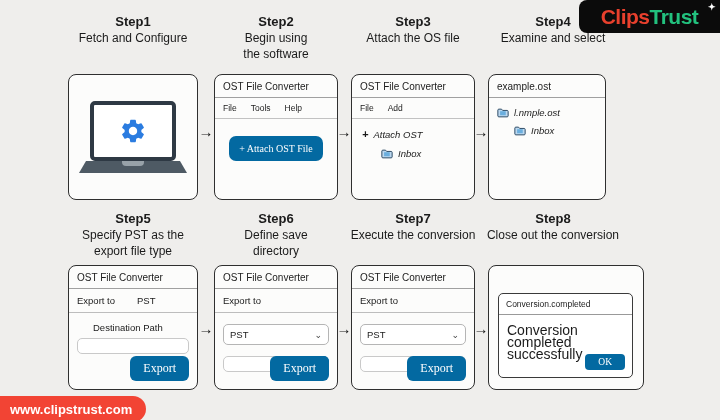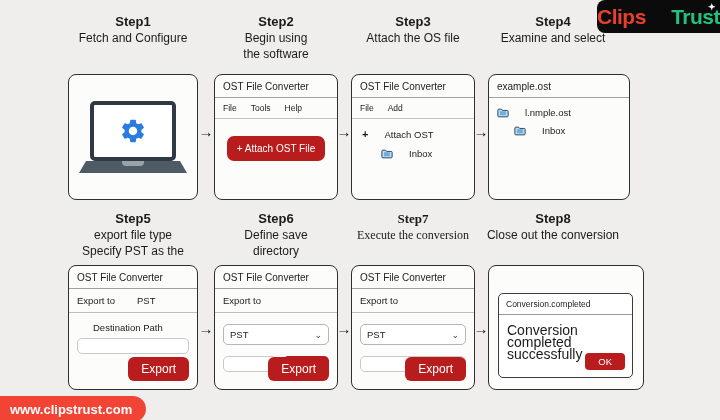--- a/index.html
+++ b/index.html
@@ -15,28 +15,28 @@
   .step-line{font-size:12px;line-height:16px;white-space:nowrap;}
   
   .win{
     position:absolute;background:#fcfcfb;border:1.6px solid #2f2f2f;
     border-radius:8px;box-sizing:border-box;overflow:hidden;
   }
   .win-title{font-size:10px;padding:6px 8px 5px;border-bottom:1px solid #a0a0a0;white-space:nowrap;}
   .win-menu{display:flex;gap:14px;font-size:8.5px;padding:5px 8px;border-bottom:1px solid #c2c2c2;}
   .menu-item{cursor:default;}
   .btn{
-    background:#b91c1c;color:#fff;border:none;border-radius:6px;
-    font-family:Liberation Sans, sans-serif;cursor:pointer;
+    background:#0369a1;color:#fff;border:none;border-radius:6px;
+    font-family:Liberation Serif, serif;cursor:pointer;
   }
   .attach-btn{display:block;margin:17px auto 0;font-size:10px;padding:7px 10px;border-radius:7px;}
   .export-btn{position:absolute;right:8px;bottom:8px;font-size:12px;padding:5px 13px;}
   .ok-btn{position:absolute;right:7px;bottom:7px;font-size:9.5px;padding:3px 13px;border-radius:4px;}
   .browse-btn{font-size:9px;padding:3px 8px;border-radius:5px;}
-  .tree-row{display:flex;align-items:center;gap:16px;font-size:9.5px;}
+  .tree-row{display:flex;align-items:center;gap:5px;font-size:9.5px;font-style:italic;}
   .plus{font-weight:bold;font-size:11px;}
   .export-row{display:flex;gap:22px;padding:6px 8px;border-bottom:1px solid #bdbdbd;font-size:9.5px;}
   .field-label{padding:9px 24px 0;font-size:9.5px;}
   .text-input{
     display:block;margin:5px 8px 0;width:calc(100% - 16px);height:16px;
     border:1px solid #c9c9c9;border-radius:5px;background:#fff;box-sizing:border-box;
     font-family:"Liberation Sans",sans-serif;font-size:9px;padding:0 4px;
   }
   .select-box{
     margin:11px 8px 0;height:19px;border:1px solid #b5b5b5;border-radius:5px;
@@ -64,22 +64,22 @@
   }
   
   .dialog{
     position:absolute;left:9px;top:27px;width:calc(100% - 19px);height:85px;
     border:1.4px solid #3a3a3a;border-radius:5px;background:#fff;box-sizing:border-box;
   }
   .dialog-title{font-size:8.5px;padding:5px 7px;border-bottom:1px solid #999;}
   .dialog-msg{font-size:14px;line-height:12px;padding:9px 26px 0 8px;}
   
   .logo{
-    position:absolute;right:0;top:0;width:123px;height:33px;background:#0b0b0b;
-    border-radius:8px 0 0 8px;display:flex;align-items:center;justify-content:space-between;
+    position:absolute;right:0;top:0;width:141px;height:33px;background:#0b0b0b;
+    border-radius:8px 0 0 8px;display:flex;align-items:center;justify-content:center;
     font-weight:bold;font-size:21px;letter-spacing:-0.5px;
   }
   .logo-clips{color:#e8402d;}
   .logo-trust{color:#22c17e;}
   .logo-star{position:absolute;right:5px;top:2px;color:#fff;font-size:9px;}
   .footer-badge{
     position:absolute;left:0;top:396px;height:26px;padding:0 14px 0 10px;
     background:#f24434;border-radius:0 13px 13px 0;display:flex;align-items:center;
     color:#fff;font-weight:bold;font-size:13px;white-space:nowrap;
   }
@@ -147,21 +147,21 @@
       <span class="icon">
         <svg width="12" height="10" viewBox="0 0 14 11">
             <path d="M1 2.1c0-.6.5-1.1 1.1-1.1h3.2l1.3 1.5h5.3c.6 0 1.1.5 1.1 1.1v5.3c0 .6-.5 1.1-1.1 1.1H2.1c-.6 0-1.1-.5-1.1-1.1z" fill="#bcd8ef" stroke="#24435f" stroke-width="1.1"></path>
             <rect x="3.6" y="3.4" width="6.6" height="4.7" fill="#6aaede"></rect>
           </svg>
       </span>
       <span>Inbox</span>
     </div>
   </div>
 
-  <div class="win" style="left:488px;top:74px;width:142px;height:126px;">
+  <div class="win" style="left:488px;top:74px;width:118px;height:126px;">
     <div class="win-title">example.ost</div>
     <div class="tree-row" style="padding:9px 8px 0;">
       <span class="icon">
         <svg width="12" height="10" viewBox="0 0 14 11">
             <path d="M1 2.1c0-.6.5-1.1 1.1-1.1h3.2l1.3 1.5h5.3c.6 0 1.1.5 1.1 1.1v5.3c0 .6-.5 1.1-1.1 1.1H2.1c-.6 0-1.1-.5-1.1-1.1z" fill="#bcd8ef" stroke="#24435f" stroke-width="1.1"></path>
             <rect x="3.6" y="3.4" width="6.6" height="4.7" fill="#6aaede"></rect>
           </svg>
       </span>
       <span>l.nmple.ost</span>
     </div>
@@ -175,29 +175,29 @@
       <span>Inbox</span>
     </div>
   </div>
 
   <div class="flow-arrow" style="left:198px;top:123px;">→</div>
   <div class="flow-arrow" style="left:336px;top:123px;">→</div>
   <div class="flow-arrow" style="left:473px;top:123px;">→</div>
 
   <div class="step-head" style="left:38px;top:210px;width:190px;">
     <div class="step-title">Step5</div>
+    <div class="step-line">Specify PST as the</div>
     <div class="step-line">export file type</div>
-    <div class="step-line">Specify PST as the</div>
   </div>
   <div class="step-head" style="left:196px;top:210px;width:160px;">
     <div class="step-title">Step6</div>
     <div class="step-line">Define save</div>
     <div class="step-line">directory</div>
   </div>
-  <div class="step-head" style="left:333px;top:210px;width:160px;font-family:Liberation Serif, serif;">
+  <div class="step-head" style="left:333px;top:210px;width:160px;">
     <div class="step-title">Step7</div>
     <div class="step-line">Execute the conversion</div>
   </div>
   <div class="step-head" style="left:478px;top:210px;width:150px;">
     <div class="step-title">Step8</div>
     <div class="step-line">Close out the conversion</div>
   </div>
 
   <div class="win" style="left:68px;top:265px;width:130px;height:125px;">
     <div class="win-title">OST File Converter</div>

